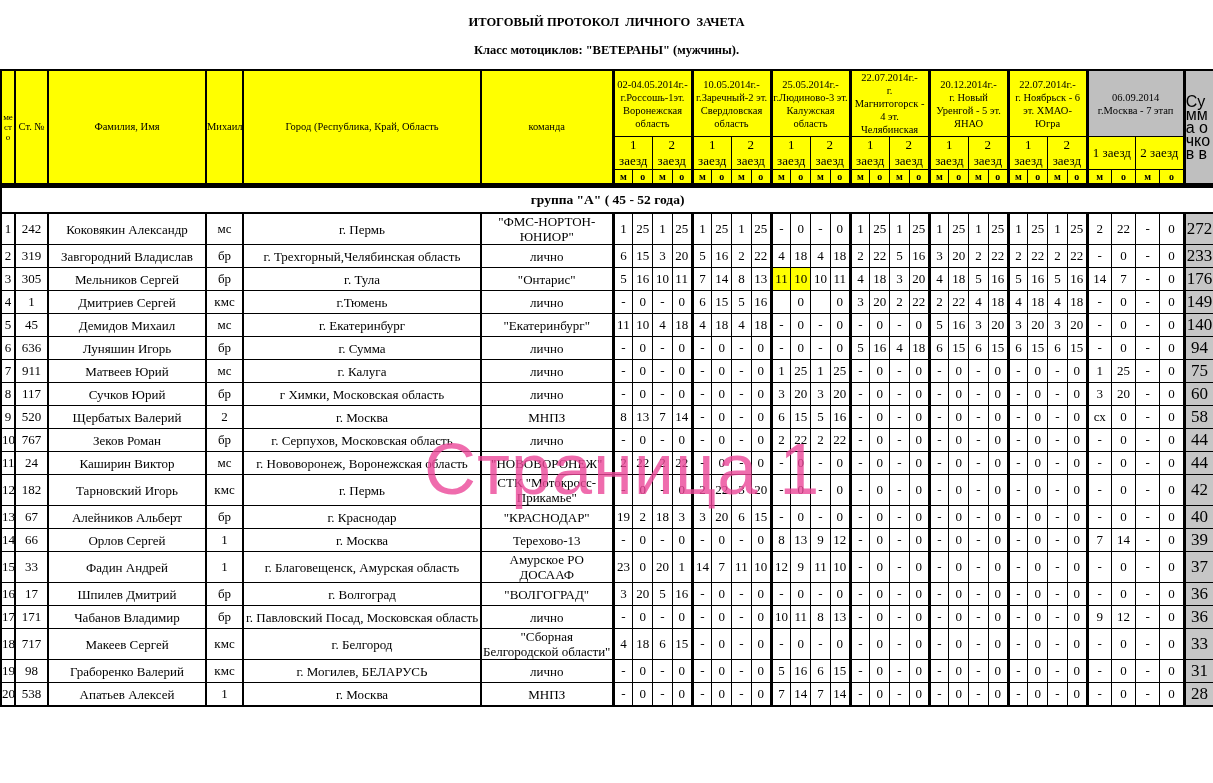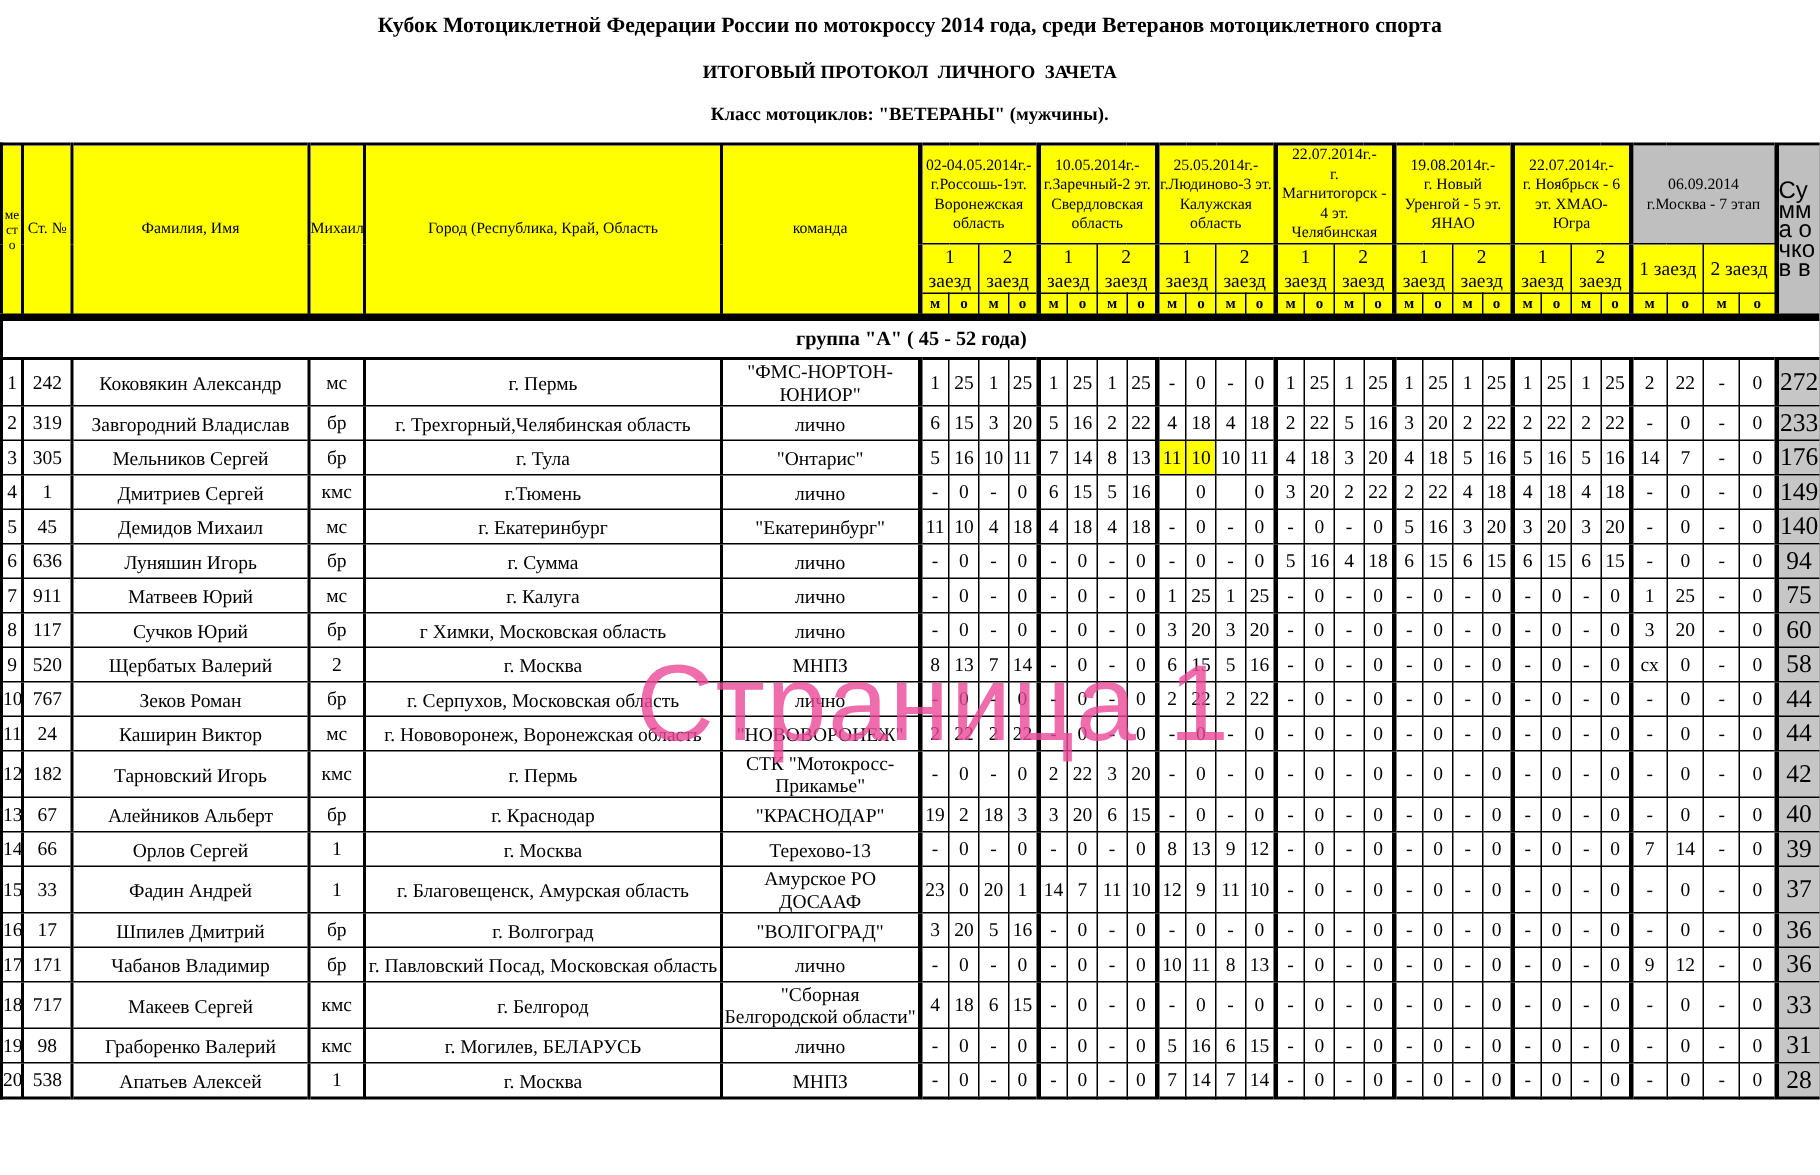--- a/index.html
+++ b/index.html
@@ -49,21 +49,20 @@
   .watermark{
     position:absolute;left:424px;top:441px;z-index:5;pointer-events:none;
     font-family:"Liberation Sans", sans-serif;font-size:72px;line-height:57px;
     color:#ec4899;opacity:.8;white-space:nowrap;letter-spacing:1px;
   }
 </style>
 </head>
 <body>
 
 <div class="titles">
-  <div class="t1">Кубок Мотоциклетной Федерации России по мотокроссу 2014 года, среди Ветеранов мотоциклетного спорта</div>
   <div class="t2">ИТОГОВЫЙ ПРОТОКОЛ  ЛИЧНОГО  ЗАЧЕТА</div>
   <div class="t3">Класс мотоциклов: "ВЕТЕРАНЫ" (мужчины).</div>
 </div>
 
 <table class="protocol">
   <colgroup id="cols">
       <col style="width: 14px;">
       <col style="width: 33px;">
       <col style="width: 158px;">
       <col style="width: 37px;">
@@ -126,21 +125,21 @@
 область</div>
         </th>
         <th class="ev-th blk" colspan="4">
           <div class="ev-label">22.07.2014г.-
 г.
 Магнитогорск -
 4 эт.
 Челябинская</div>
         </th>
         <th class="ev-th blk" colspan="4">
-          <div class="ev-label">19.08.2014г.-
+          <div class="ev-label">20.12.2014г.-
 г. Новый
 Уренгой - 5 эт.
 ЯНАО</div>
         </th>
         <th class="ev-th blk" colspan="4">
           <div class="ev-label">22.07.2014г.-
 г. Ноябрьск - 6
 эт.  ХМАО-
 Югра</div>
         </th>

